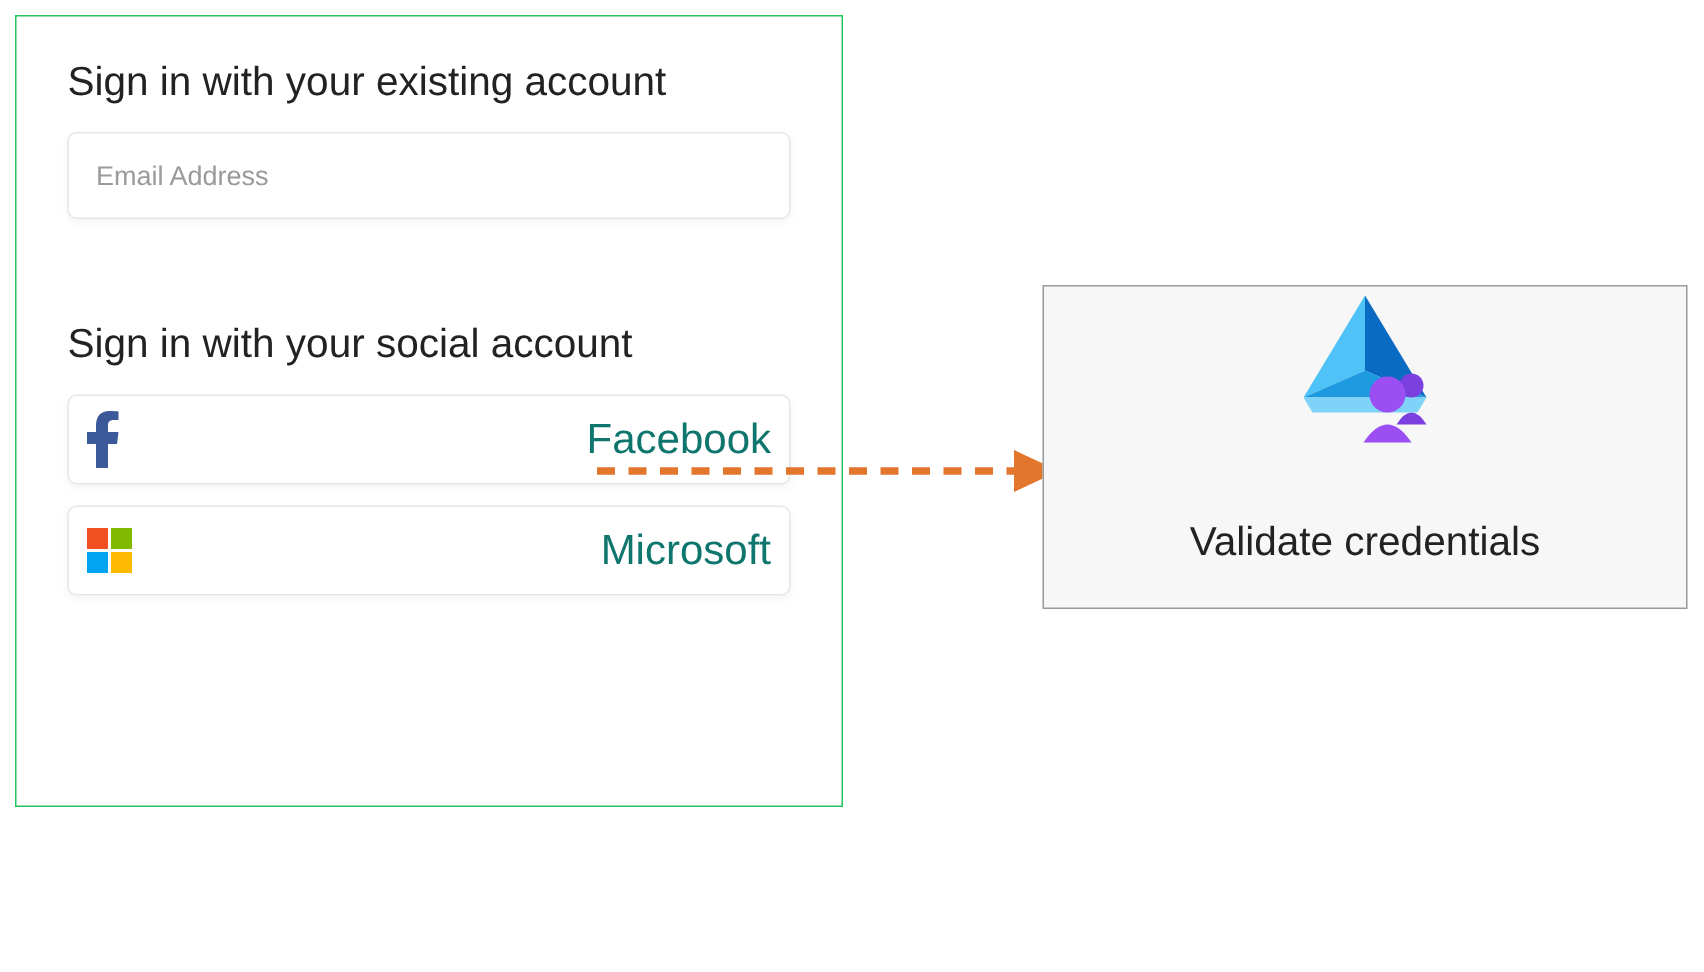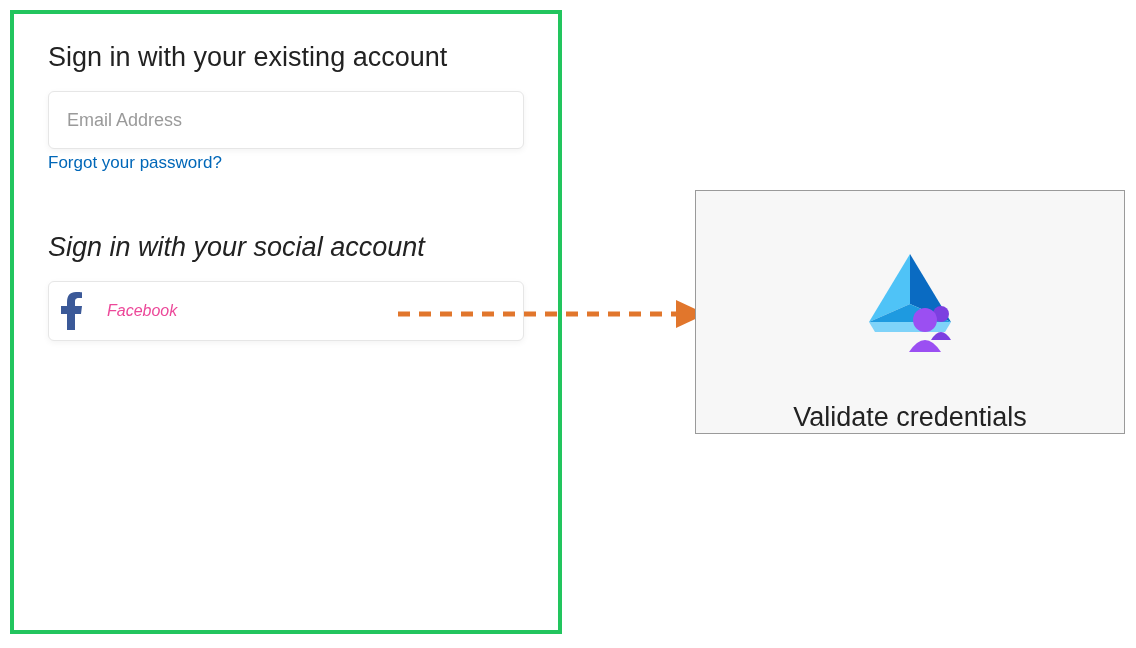--- a/index.html
+++ b/index.html
@@ -12,22 +12,22 @@
     position: relative;
     overflow: hidden;
   }
 
   
   .signin-panel {
     position: absolute;
     left: 10px;
     top: 10px;
     width: 552px;
-    height: 624px;
-    border: 4px solid #22c55e;
+    height: 528px;
+    border: 1px solid #22c55e;
     background: #ffffff;
     box-sizing: border-box;
     padding: 28px 34px 5px 34px;
   }
 
   .section-title {
     font-size: 27px;
     font-weight: 400;
     color: #222;
     margin: 0 0 18px 0;
@@ -74,22 +74,21 @@
     border: none;
     border-radius: 6px;
     background: #184fa9;
     color: #ffffff;
     font-size: 19px;
     letter-spacing: .2px;
     cursor: pointer;
   }
 
   .social-section {
-    margin-top: 53px;
-    font-style: italic;
+    margin-top: 68px;
   }
 
   .social-btn {
     display: flex;
     align-items: center;
     width: 100%;
     height: 60px;
     border: 1px solid #e6e6e6;
     border-radius: 6px;
     background: #ffffff;
@@ -100,39 +99,39 @@
     box-sizing: border-box;
   }
   .social-btn .icon-slot {
     width: 46px;
     display: flex;
     align-items: center;
     justify-content: flex-start;
   }
   .social-btn .label {
     flex: 1;
-    text-align: left;
-    font-size: 16px;
-    color: #ec4899;
+    text-align: right;
+    font-size: 28px;
+    color: #0f766e;
   }
 
   
   .validate-box {
     position: absolute;
     left: 695px;
     top: 190px;
     width: 430px;
-    height: 244px;
+    height: 216px;
     background: #f7f7f7;
     border: 1px solid #9a9a9a;
     box-sizing: border-box;
     display: flex;
     flex-direction: column;
     align-items: center;
-    justify-content: flex-end;
+    justify-content: flex-start;
     gap: 40px;
   }
   .validate-box .caption {
     font-size: 27px;
     color: #222;
   }
 
   
   .arrow-svg {
     position: absolute;
@@ -146,35 +145,45 @@
 </head>
 <body>
 
 <div class="signin-panel">
 
   <h2 class="section-title">Sign in with your existing account</h2>
 
   <input type="text" class="text-field" placeholder="Email Address" style="">
 
 
-  <a class="forgot-link">Forgot your password?</a>
 
 
   <div class="social-section">
     <h2 class="section-title">Sign in with your social account</h2>
 
     <div class="social-btn">
       <span class="icon-slot">
         <svg width="22" height="38" viewBox="0 0 22 38">
           <path d="M14 38 V22 H20 L21 14 H14 V10 C14 7.6 14.6 6 18 6 H21 V0.3 C20 0.2 17.5 0 15 0 C9 0 6 3.5 6 10 V14 H0 V22 H6 V38 Z" fill="#3b5998"></path>
         </svg>
       </span>
       <span class="label">Facebook</span>
     </div>
 
+    <div class="social-btn">
+      <span class="icon-slot">
+        <svg width="30" height="30" viewBox="0 0 30 30">
+          <rect x="0" y="0" width="14" height="14" fill="#f25022"></rect>
+          <rect x="16" y="0" width="14" height="14" fill="#7fba00"></rect>
+          <rect x="0" y="16" width="14" height="14" fill="#00a4ef"></rect>
+          <rect x="16" y="16" width="14" height="14" fill="#ffb900"></rect>
+        </svg>
+      </span>
+      <span class="label">Microsoft</span>
+    </div>
   </div>
 </div>
 
 <svg class="arrow-svg" viewBox="0 0 310 40">
   <line x1="0" y1="20" x2="280" y2="20" stroke="#e1762c" stroke-width="5" stroke-dasharray="12 9" stroke-linecap="butt"></line>
   <polygon points="278,6 308,20 278,34" fill="#e1762c"></polygon>
 </svg>
 
 <div class="validate-box">
   <span>

